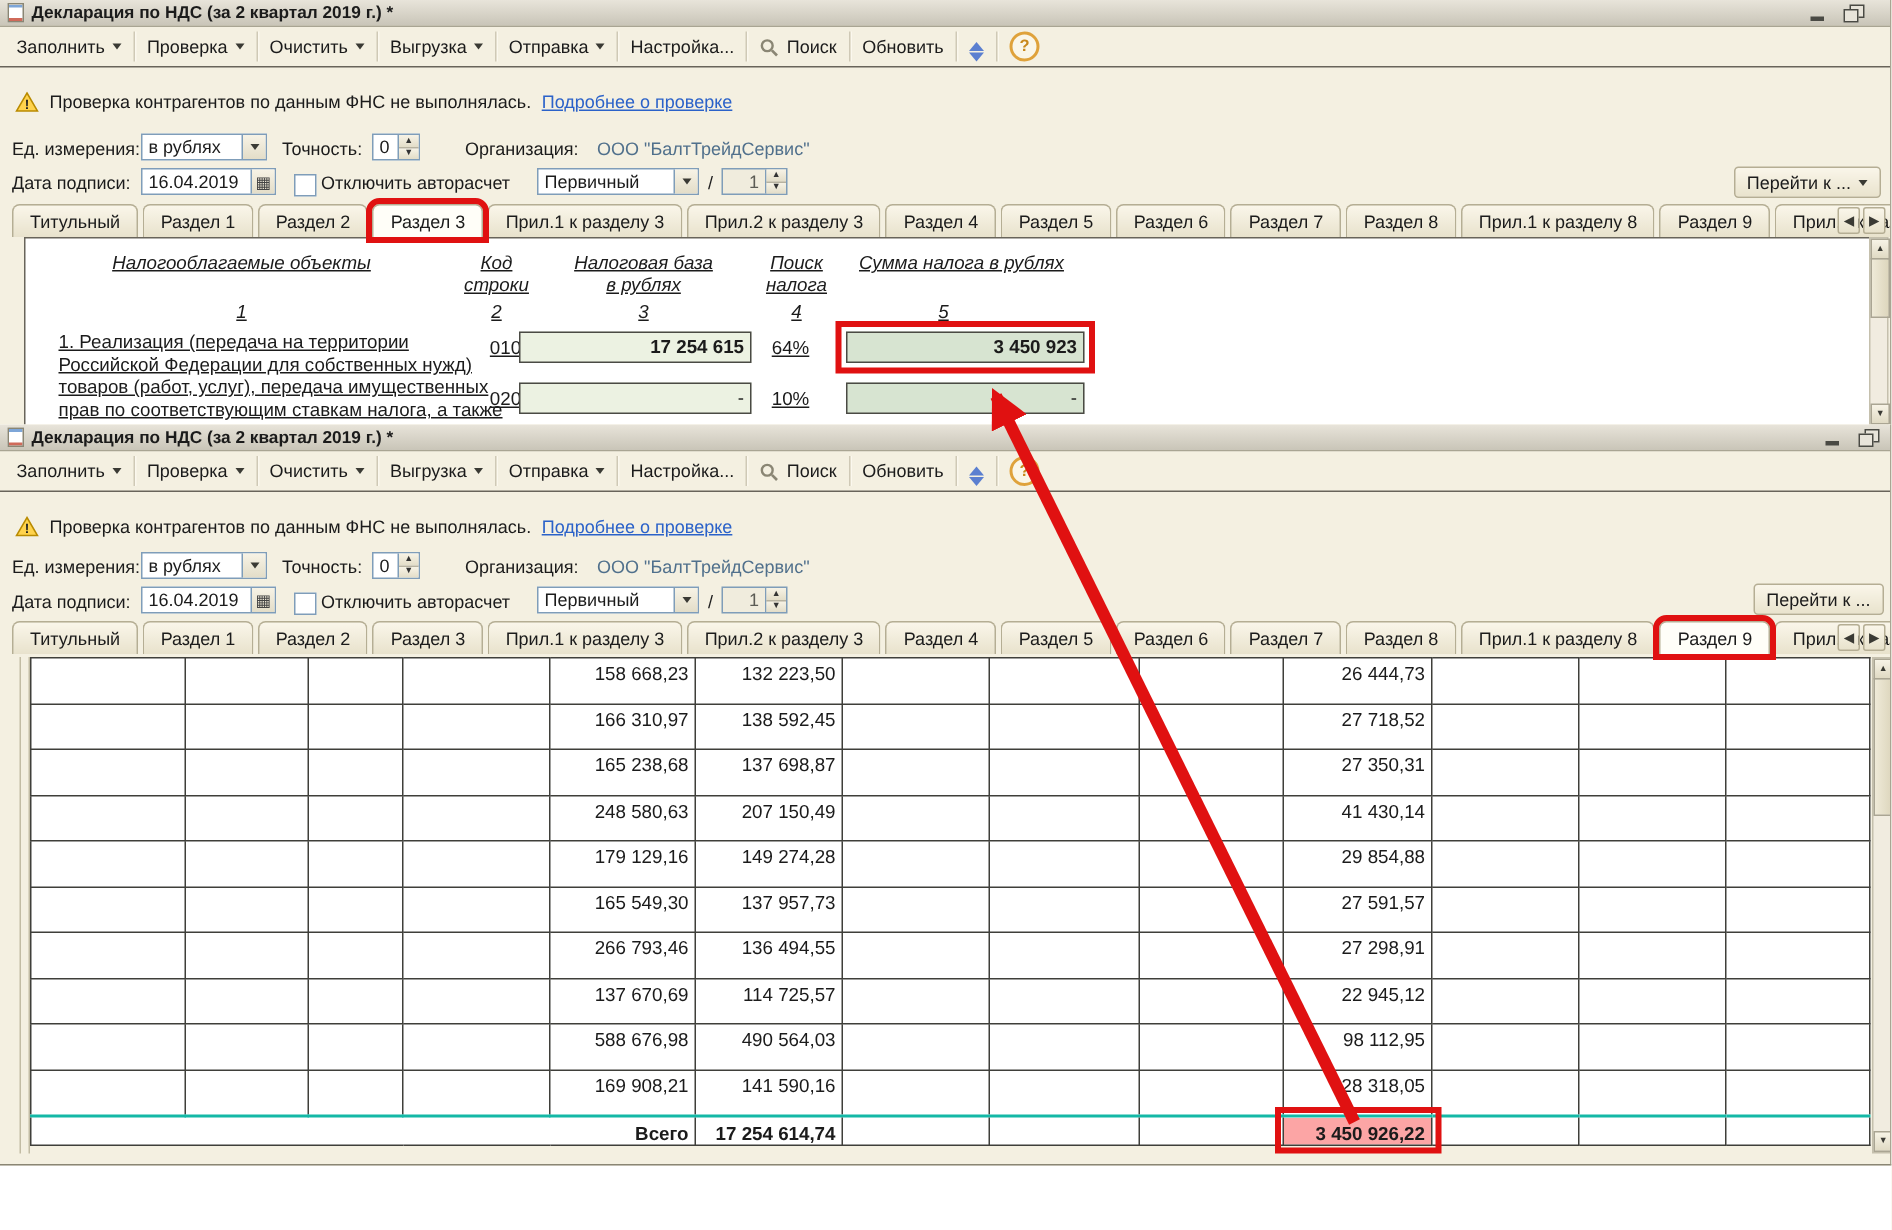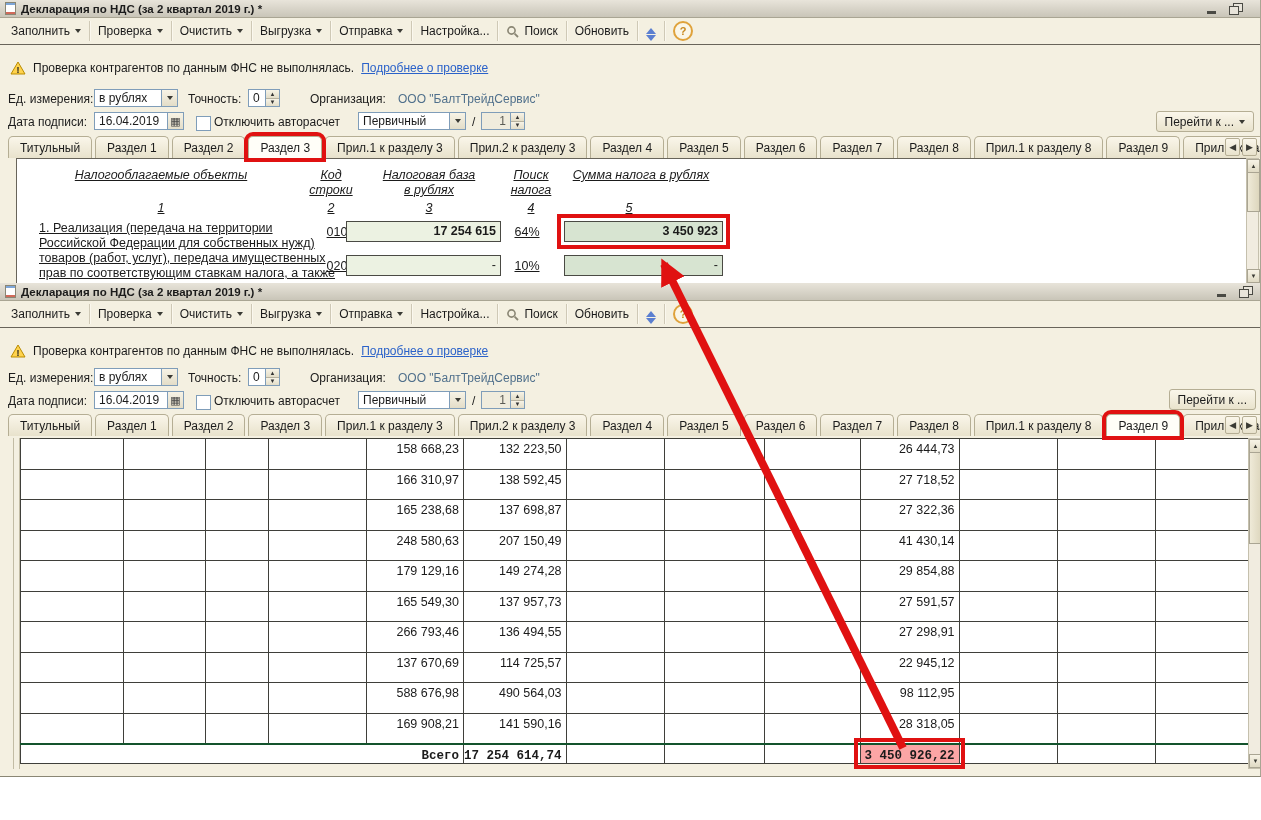--- a/index.html
+++ b/index.html
@@ -85,21 +85,21 @@
             border:1px solid #aaa593;font-size:6px;color:#3a3a34;text-align:center;line-height:12px;}
   .vs-thumb{position:absolute;left:0;width:11px;background:linear-gradient(90deg,#efead8,#ddd6bd);border:1px solid #aaa593;}
 
   
   .gridwrap{position:absolute;left:20px;top:110px;}
   .left-frame{position:absolute;left:13px;top:110px;width:5px;height:331px;background:#f4f0e1;
               border-left:1px solid #c2bca4;border-right:1px solid #c2bca4;}
   table.s9{border-collapse:collapse;table-layout:fixed;background:#fff;}
   table.s9 td{border:1px solid #3f3f3a;vertical-align:top;text-align:right;
               padding:3px 4px 0 0;font-size:12.5px;height:30.5px;box-sizing:border-box;overflow:hidden;white-space:nowrap;}
-  tr.total td{height:15px;border-top:2px solid #14532d;font-weight:bold;padding-top:4px;font-family:Liberation Mono, monospace;}
+  tr.total td{height:15px;border-top:2px solid #14b8a6;font-weight:bold;padding-top:4px;}
   td.sel{background:#fca5a5;outline:4px solid #e01111;outline-offset:2px;}
 
   .overlay{position:absolute;left:0;top:0;width:1261px;height:820px;pointer-events:none;z-index:99;}
 </style>
 </head>
 <body>
 
 <div class="window" id="win1">
   <div class="titlebar">
     <span class="doc-icon"></span>
@@ -472,21 +472,21 @@
             <tr>
               <td></td>
               <td></td>
               <td></td>
               <td></td>
               <td>165 238,68</td>
               <td>137 698,87</td>
               <td></td>
               <td></td>
               <td></td>
-              <td>27 322,36</td>
+              <td>27 350,31</td>
               <td></td>
               <td></td>
               <td></td>
             </tr>
             <tr>
               <td></td>
               <td></td>
               <td></td>
               <td></td>
               <td>248 580,63</td>

